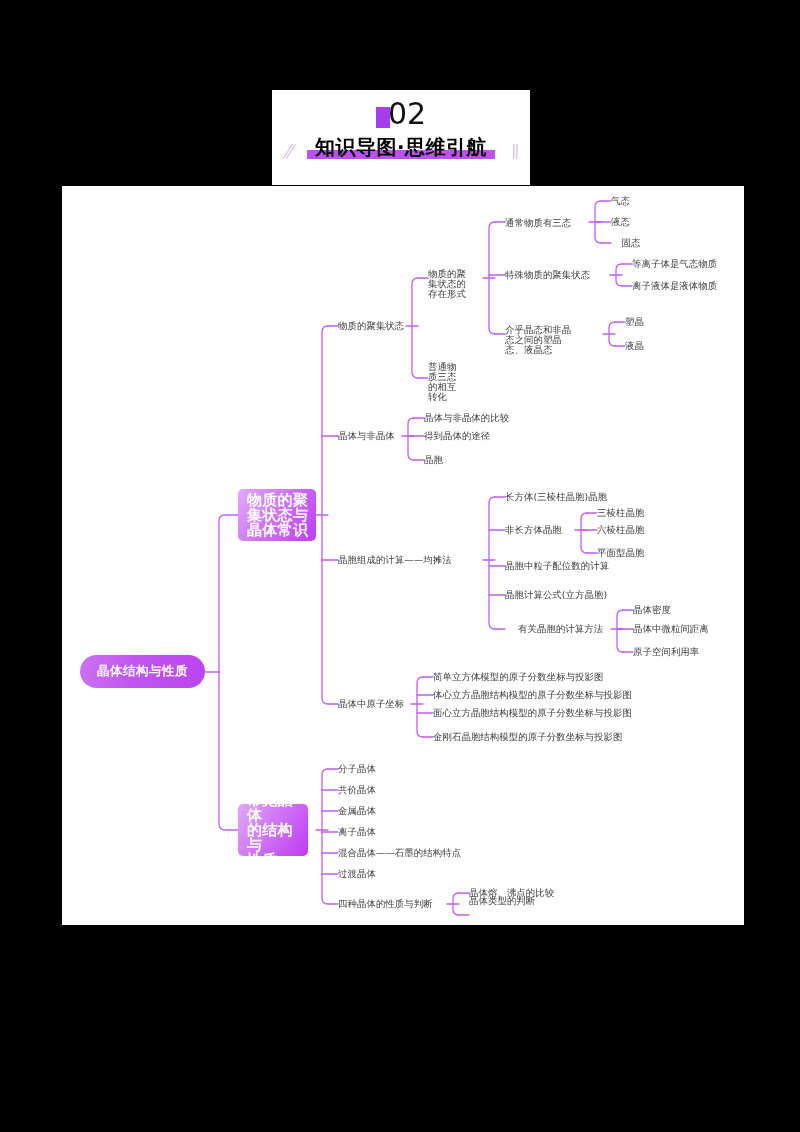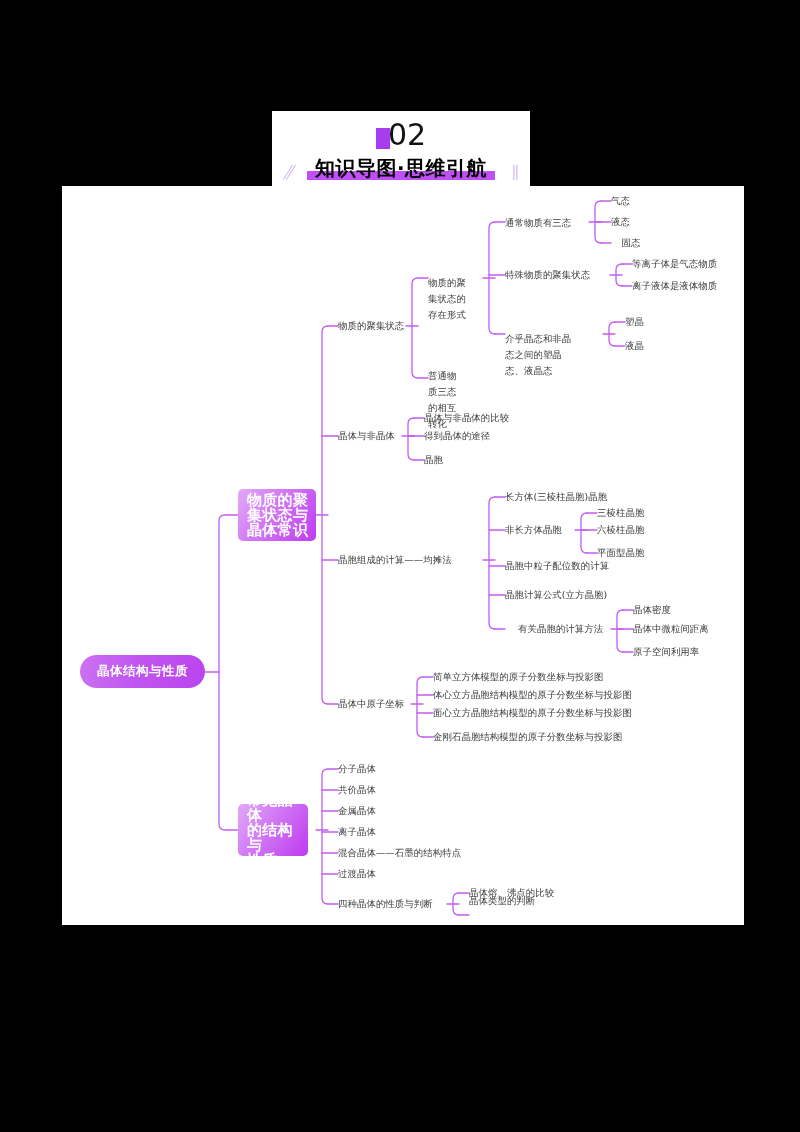--- a/index.html
+++ b/index.html
@@ -12,21 +12,21 @@
     height: 1132px;
     position: relative;
     overflow: hidden;
     font-family: "DejaVu Sans", "Liberation Sans", sans-serif;
   }
 
   
   #header-banner {
     position: absolute;
     left: 272px;
-    top: 111px;
+    top: 90px;
     width: 258px;
     height: 95px;
     background: #ffffff;
     overflow: hidden;
   }
   #banner-number-row {
     position: absolute;
     left: 0; top: 6px;
     width: 258px;
     text-align: center;
@@ -140,21 +140,21 @@
   .node-text {
     color: #3b3b3b;
     font-size: 9.4px;
     line-height: 12.5px;
     display: flex;
     align-items: center;
     letter-spacing: 0.1px;
   }
   .node-text.multiline {
     display: block;
-    line-height: 16px;
+    line-height: 10px;
   }
 </style>
 </head>
 <body>
 
 <div id="header-banner">
   <div id="banner-number-row">
     <span id="banner-number-swatch"></span><span id="banner-number">02</span>
   </div>
   <div id="banner-title-row">

